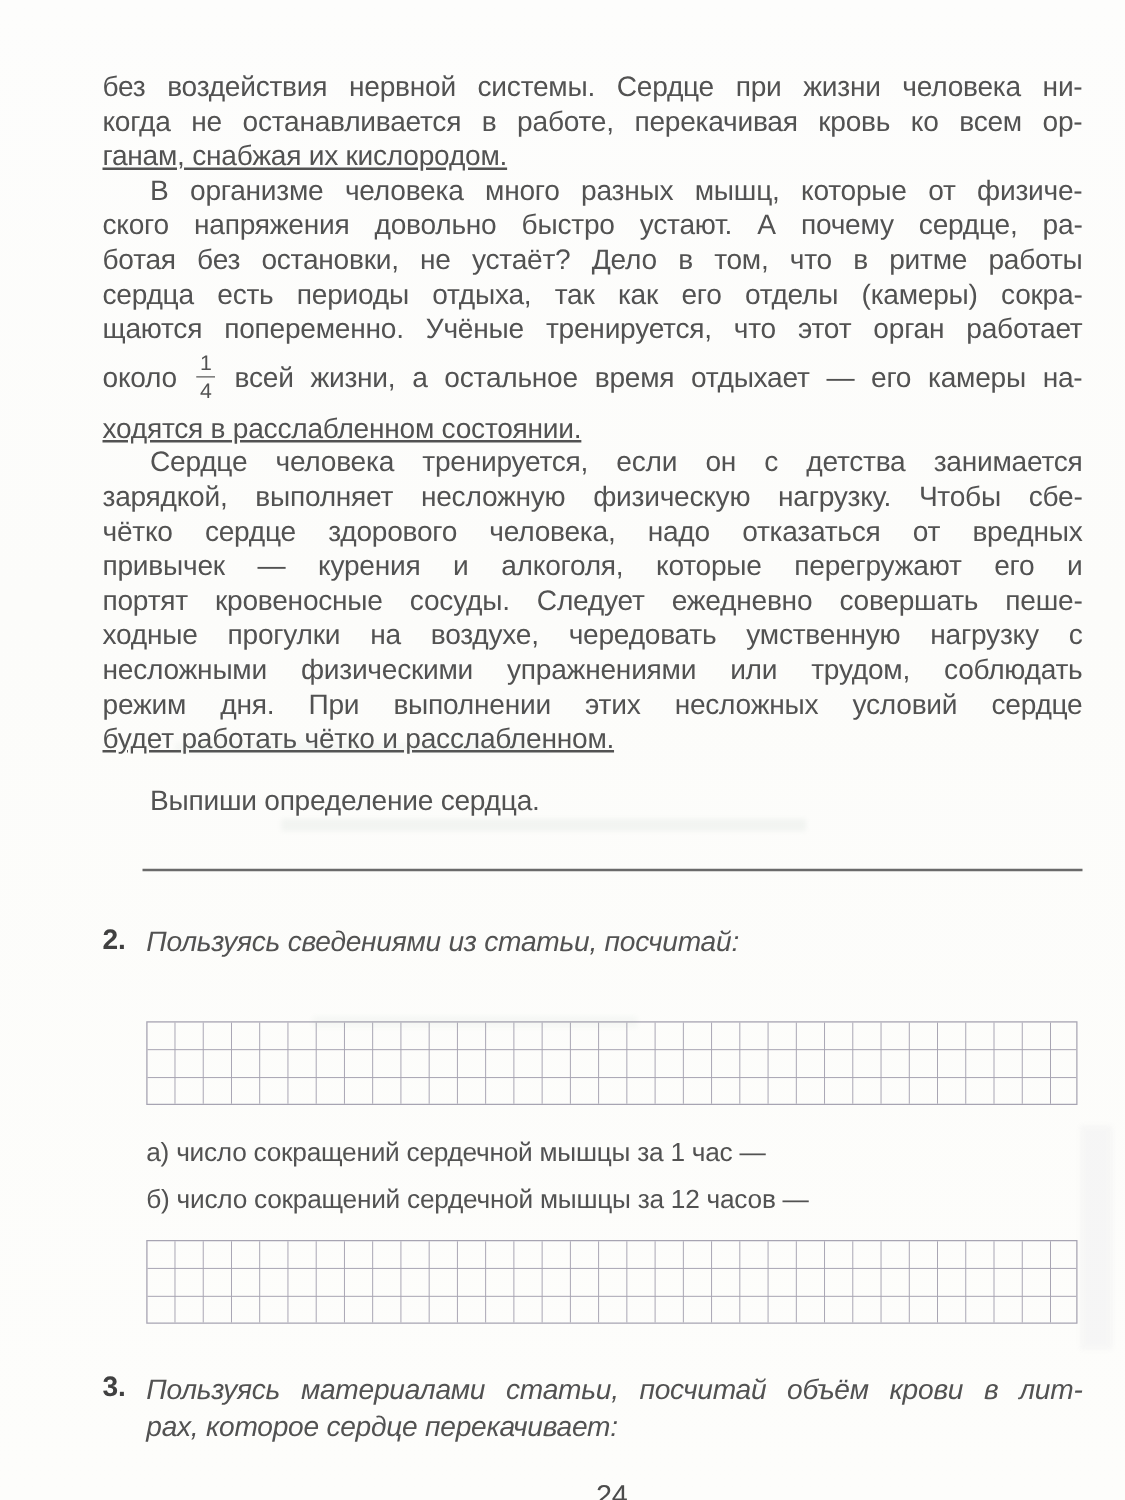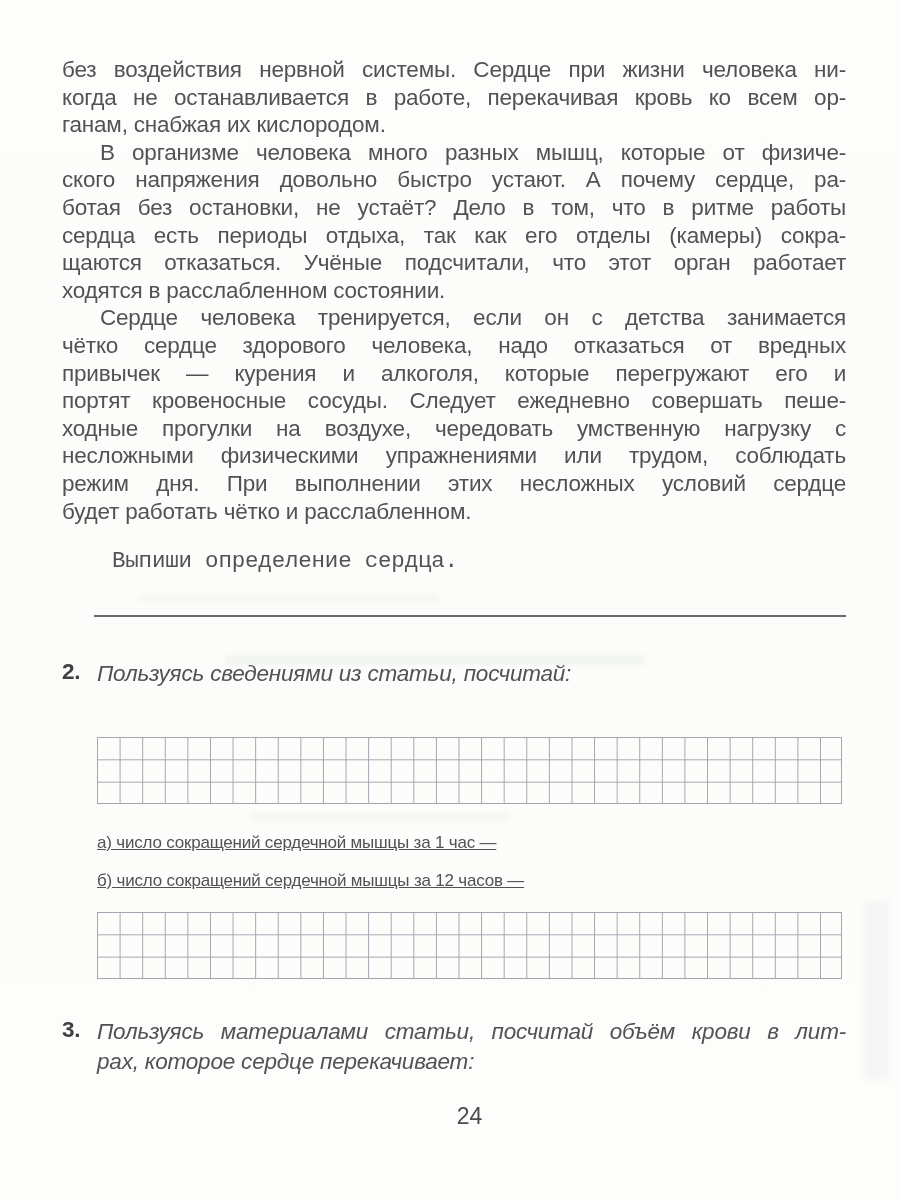--- a/index.html
+++ b/index.html
@@ -7,55 +7,54 @@
     width:900px;height:1200px;
     background:#fdfdfc;
     font-family:"Liberation Sans","DejaVu Sans",sans-serif;
     color:#525252;
     overflow:hidden;
     position:relative;
   }
   .page{
     position:absolute;inset:0;
     background:linear-gradient(180deg,#fdfdfc 0%,#fcfcfa 40%,#fdfdfb 100%);
-    padding:56px 38px 0 62px;
+    padding:56px 38px 0 82px;
     box-sizing:border-box;
   }
   .content{width:784px;}
   .para{margin:0;}
   .jline, .lline{
     font-size:22.5px;
     line-height:27.6px;
     letter-spacing:-0.2px;
     white-space:normal;
   }
   .jline{text-align:justify;text-align-last:justify;}
-  .lline{text-align:left;}
+  .lline{text-align:left;text-decoration:underline;}
   .indent{ text-indent:38px; }
   .frac-line{
     padding:7px 0 6px 0;
   }
   .frac{
     display:inline-flex;
     flex-direction:column;
     align-items:center;
     vertical-align:middle;
     line-height:1;
     font-size:17px;
     margin:0 2px;
     transform:translateY(-2px);
   }
   .frac .num{padding:0 3px 2px 3px;}
   .frac .den{border-top:1.5px solid #5a5a5a;padding:2px 3px 0 3px;}
   .prompt-line{
     font-size:22.5px;
     letter-spacing:-0.2px;
     margin-top:23px;
-    margin-left:50px;
-    font-family:Liberation Mono, monospace;
+    margin-left:38px;
   }
   .answer-rule{
     height:2px;
     background:#6a6a6a;
     width:752px;
     margin:41px 0 0 32px;
     border:none;
   }
   .task{
     display:flex;
@@ -81,24 +80,23 @@
       linear-gradient(to right,#a7a4b2 1px,transparent 1px),
       linear-gradient(to bottom,#a7a4b2 1px,transparent 1px);
     background-size:22.6px 22.34px;
     background-position:-1px -1px;
     box-sizing:border-box;
   }
   .grid-1{margin-top:48px;}
   .grid-2{margin-top:13px;}
   .items{margin:20px 0 0 35px;}
   .item{
-    font-size:17px;
+    font-size:21px;
     letter-spacing:-0.2px;
     line-height:37.5px;
-    text-decoration:underline;
   }
   .page-number{
     text-align:center;
     font-size:23px;
     color:#4c4c4c;
     margin-top:26px;
     width:745px;
     margin-left:35px;
   }
   
@@ -125,26 +123,35 @@
       <div class="jline">без воздействия нервной системы. Сердце при жизни человека ни-</div>
       <div class="jline">когда не останавливается в работе, перекачивая кровь ко всем ор-</div>
       <div class="lline">ганам, снабжая их кислородом.</div>
     </div>
 
     <div class="para">
       <div class="jline indent">В организме человека много разных мышц, которые от физиче-</div>
       <div class="jline">ского напряжения довольно быстро устают. А почему сердце, ра-</div>
       <div class="jline">ботая без остановки, не устаёт? Дело в том, что в ритме работы</div>
       <div class="jline">сердца есть периоды отдыха, так как его отделы (камеры) сокра-</div>
-      <div class="jline">щаются отказаться. Учёные подсчитали, что этот орган работает</div>
+      <div class="jline">щаются попеременно. Учёные тренируется, что этот орган работает</div>
+      <div class="jline frac-line">
+        <span>около</span>
+        <span class="frac">
+          <span class="num">1</span>
+          <span class="den">4</span>
+        </span>
+        <span>всей жизни, а остальное время отдыхает — его камеры на-</span>
+      </div>
       <div class="lline">ходятся в расслабленном состоянии.</div>
     </div>
 
     <div class="para">
       <div class="jline indent">Сердце человека тренируется, если он с детства занимается</div>
+      <div class="jline">зарядкой, выполняет несложную физическую нагрузку. Чтобы сбе-</div>
       <div class="jline">чётко сердце здорового человека, надо отказаться от вредных</div>
       <div class="jline">привычек — курения и алкоголя, которые перегружают его и</div>
       <div class="jline">портят кровеносные сосуды. Следует ежедневно совершать пеше-</div>
       <div class="jline">ходные прогулки на воздухе, чередовать умственную нагрузку с</div>
       <div class="jline">несложными физическими упражнениями или трудом, соблюдать</div>
       <div class="jline">режим дня. При выполнении этих несложных условий сердце</div>
       <div class="lline">будет работать чётко и расслабленном.</div>
     </div>
 
     <div class="prompt-line">Выпиши определение сердца.</div>

